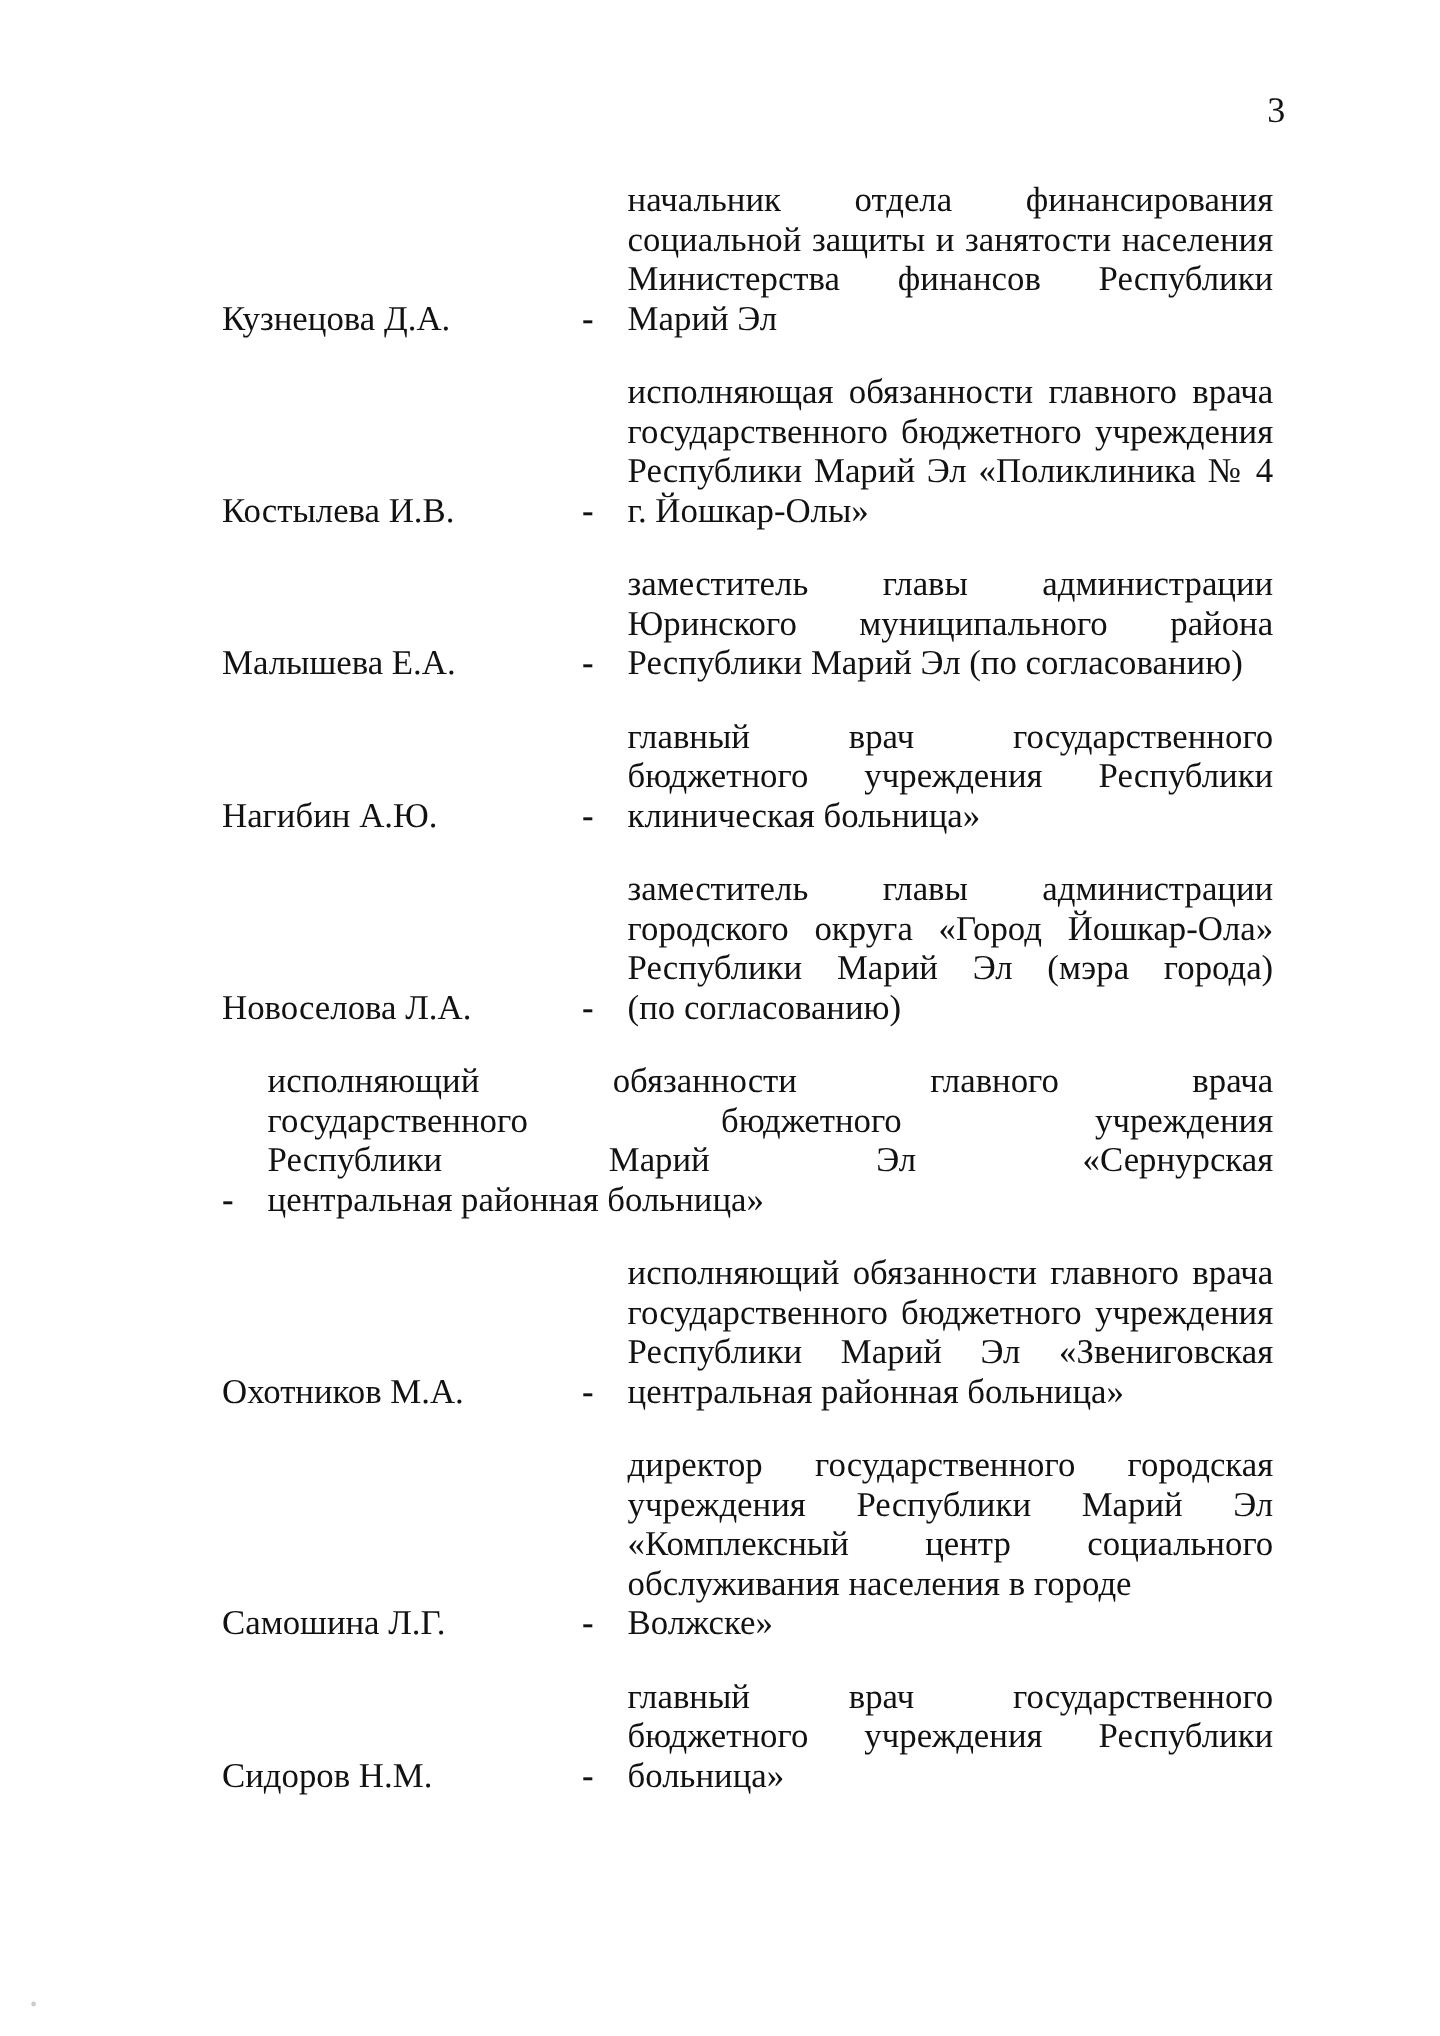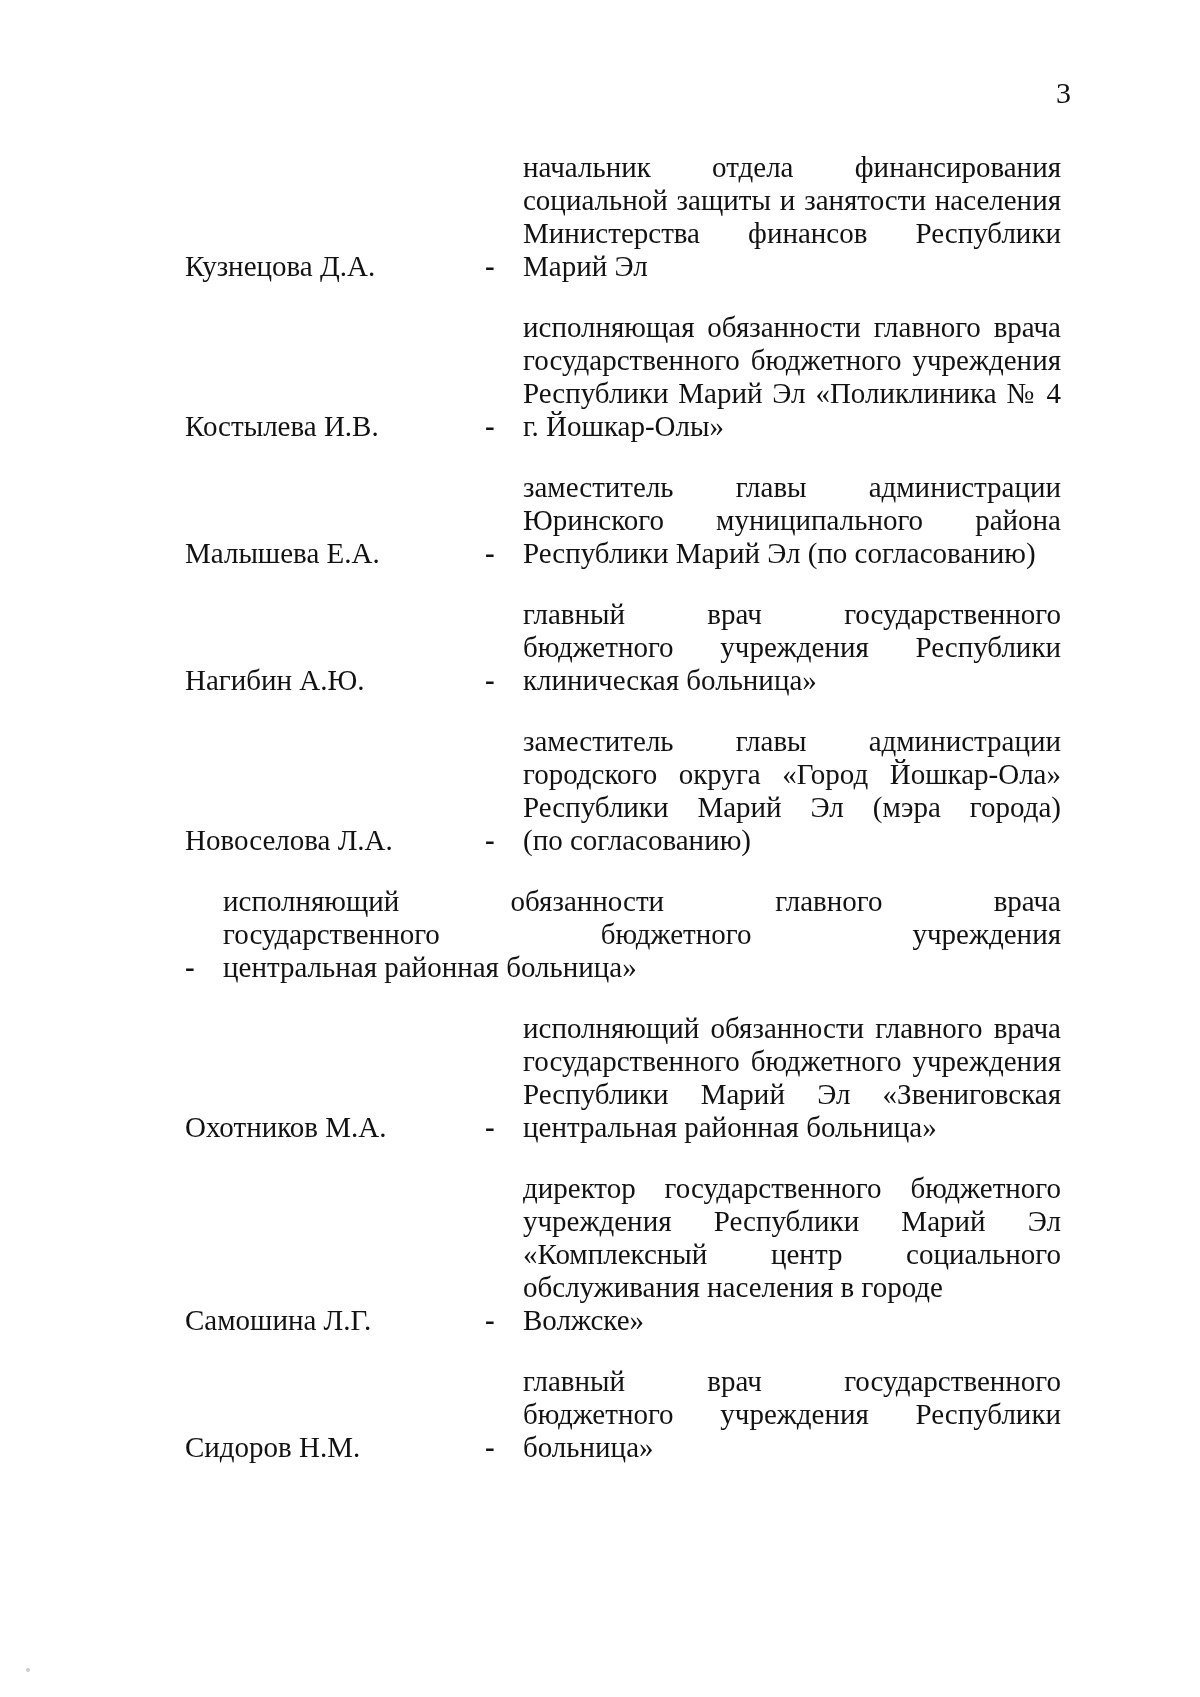--- a/index.html
+++ b/index.html
@@ -126,38 +126,39 @@
         <div class="desc-line just">городского округа «Город Йошкар-Ола»</div>
         <div class="desc-line just">Республики Марий Эл (мэра города)</div>
         <div class="desc-line last">(по согласованию)</div>
       </div>
     </div>
     <div class="row">
       <div class="dash-cell">-</div>
       <div class="desc-cell">
         <div class="desc-line just">исполняющий обязанности главного врача</div>
         <div class="desc-line just">государственного бюджетного учреждения</div>
+        <div class="desc-line just">Республики Марий Эл «Сернурская</div>
         <div class="desc-line last">центральная районная больница»</div>
       </div>
     </div>
     <div class="row">
       <div class="name-cell">Охотников М.А.</div>
       <div class="dash-cell">-</div>
       <div class="desc-cell">
         <div class="desc-line just">исполняющий обязанности главного врача</div>
         <div class="desc-line just">государственного бюджетного учреждения</div>
         <div class="desc-line just">Республики Марий Эл «Звениговская</div>
         <div class="desc-line last">центральная районная больница»</div>
       </div>
     </div>
     <div class="row">
       <div class="name-cell">Самошина Л.Г.</div>
       <div class="dash-cell">-</div>
       <div class="desc-cell">
-        <div class="desc-line just">директор государственного бюджетного</div>
+        <div class="desc-line just">директор государственного городская</div>
         <div class="desc-line just">учреждения Республики Марий Эл</div>
         <div class="desc-line just">«Комплексный центр социального</div>
         <div class="desc-line last">обслуживания населения в городе Волжске»</div>
       </div>
     </div>
     <div class="row">
       <div class="name-cell">Сидоров Н.М.</div>
       <div class="dash-cell">-</div>
       <div class="desc-cell">
         <div class="desc-line just">главный врач государственного</div>

